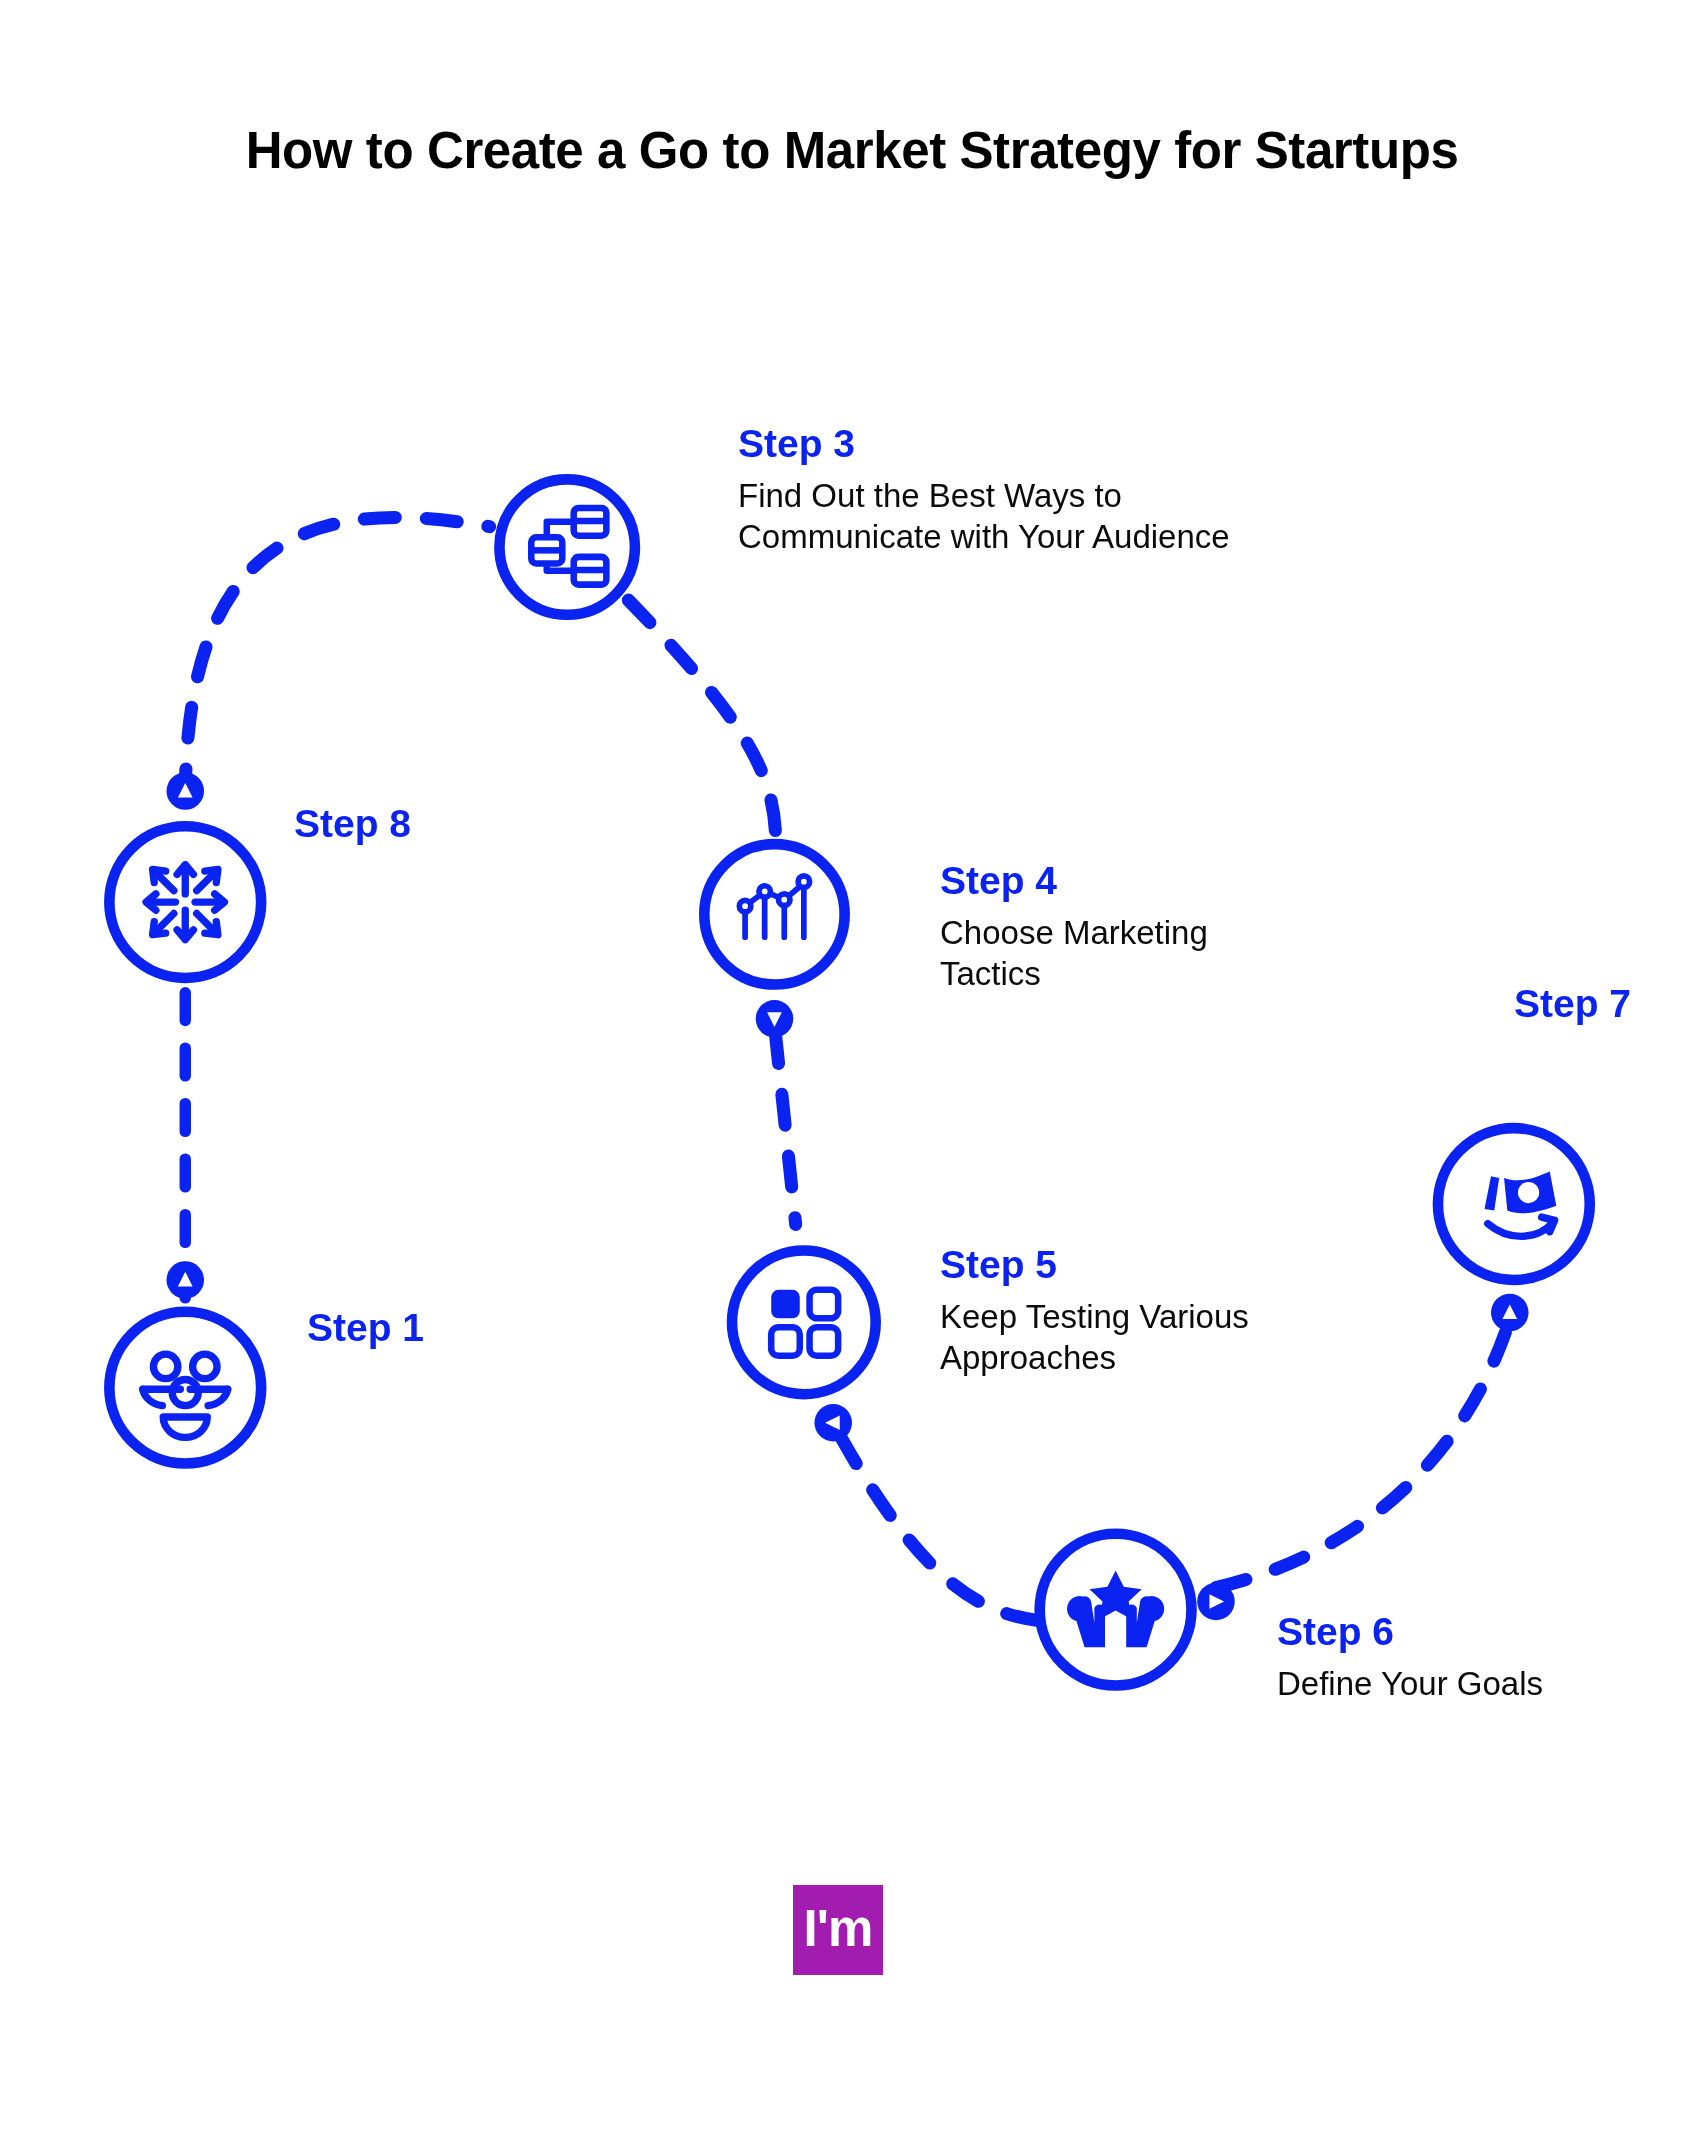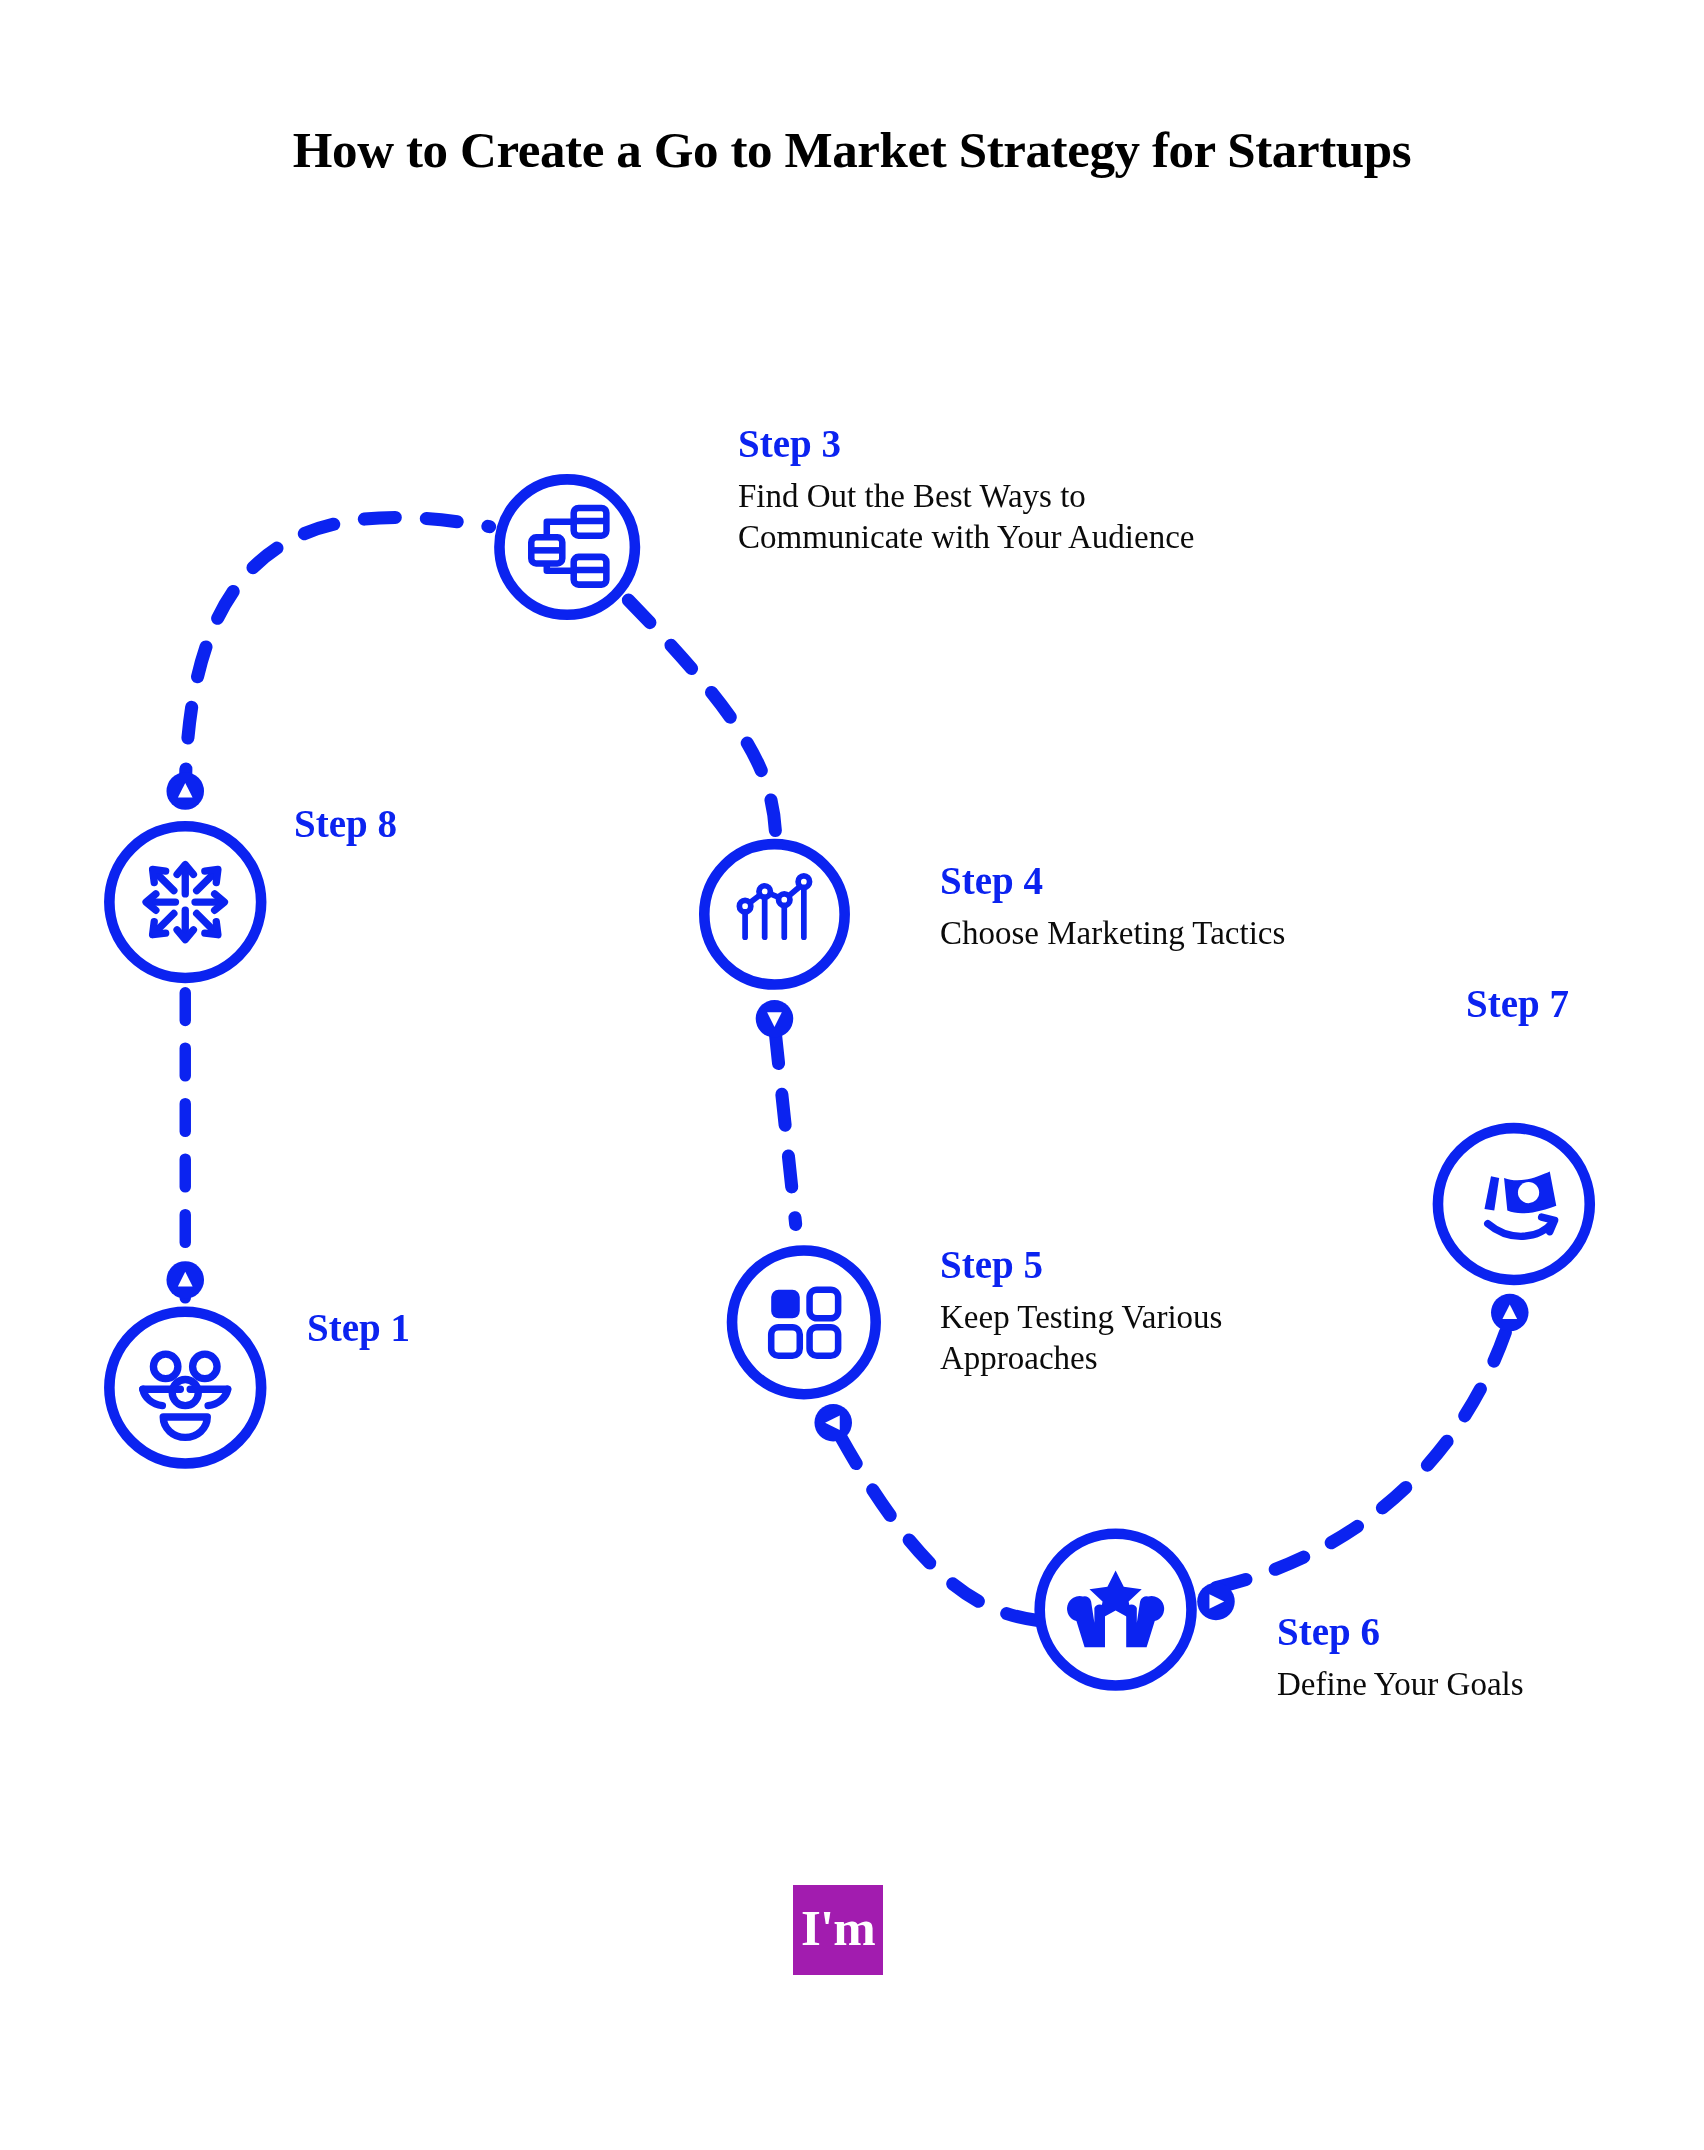--- a/index.html
+++ b/index.html
@@ -3,21 +3,21 @@
 <meta charset="utf-8">
 <style>
   html,body{margin:0;padding:0;}
   body{
     width:1704px;height:2151px;
     background:#ffffff;
     font-family:"Liberation Sans", sans-serif;
     position:relative;
     overflow:hidden;
   }
-  #stage{position:absolute;left:0;top:0;width:1704px;height:2151px;font-family:Liberation Serif, serif;}
+  #stage{position:absolute;left:0;top:0;width:1704px;height:2151px;}
 
   #title{
     position:absolute;
     left:0;top:121px;width:1704px;
     text-align:center;
     font-size:51px;
     font-weight:bold;
     color:#000000;
     letter-spacing:-0.4px;
   }
@@ -234,21 +234,21 @@
   <div class="step-text right" style="left:916px;top:1245px;width:408px;margin-left:24px;">
     <div class="step-head">Step 5</div>
     <div class="step-desc">Keep Testing Various Approaches</div>
   </div>
 
   <div class="step-text right" style="left:1277px;top:1612px;width:343px;">
     <div class="step-head">Step 6</div>
     <div class="step-desc">Define Your Goals</div>
   </div>
 
-  <div class="step-text rightalign" style="left:1145px;top:984px;width:424px;">
+  <div class="step-text rightalign" style="left:1207px;top:984px;width:424px;">
     <div class="step-head">Step 7</div>
   </div>
 
   <div id="logo">
     <span>I'm</span>
   </div>
 
 </div>
 
 

